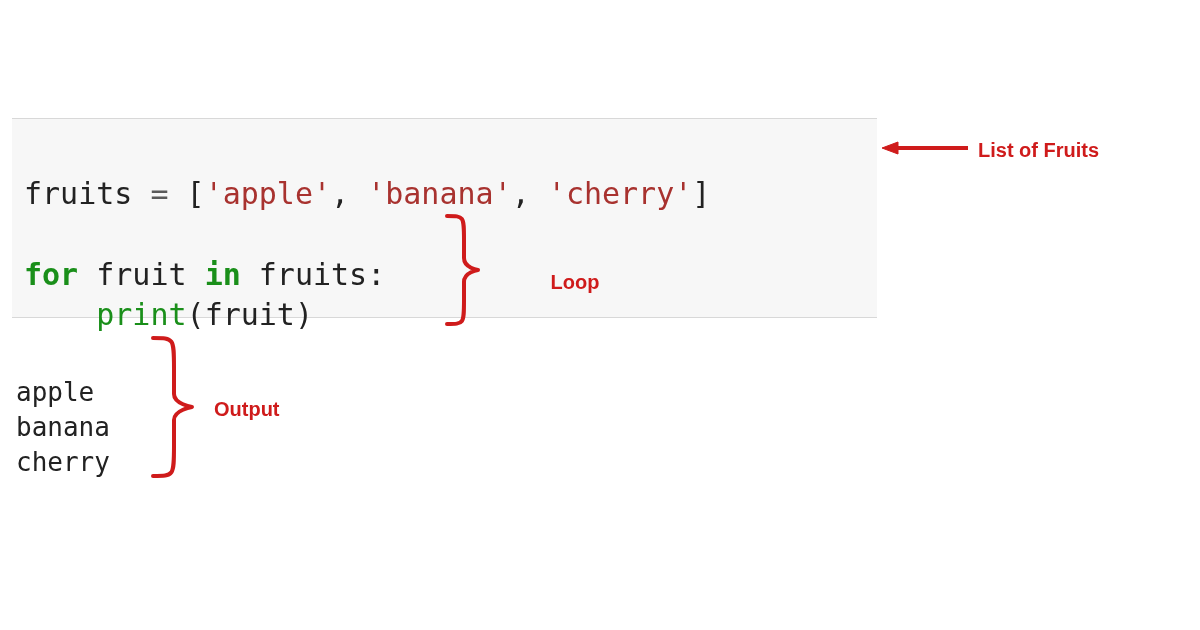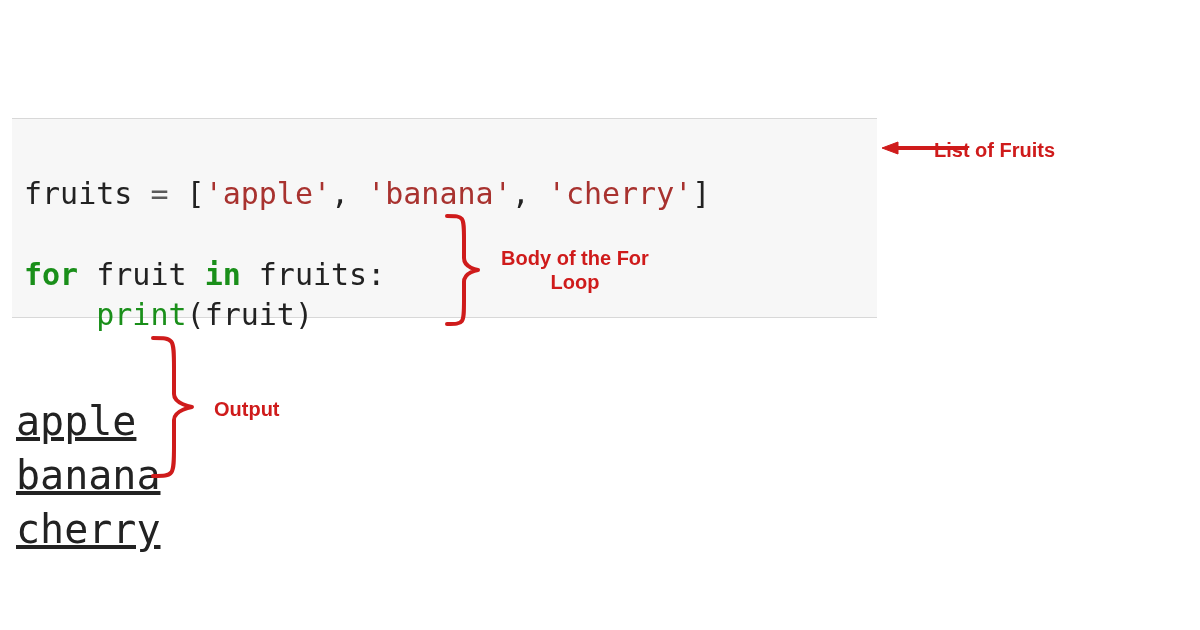--- a/index.html
+++ b/index.html
@@ -30,26 +30,25 @@
   .tk-op   { color: #5a5a5a; }
   .tk-punc { color: #222; }
   .tk-str  { color: #a8322f; }   
   .tk-kw   { color: #1a8f1a; font-weight: 700; } 
   .tk-fn   { color: #1a8f1a; }   
 
   .output-box {
     position: absolute;
     left: 16px;
     top: 340px;
-    font-size: 40px;
+    font-size: 26px;
     line-height: 1.35;
     white-space: pre;
     color: #222;
     font-family: "DejaVu Sans Mono","Menlo","Consolas",monospace;
-    text-decoration: underline;
   }
 
   .ann {
     position: absolute;
     color: #cf1b1b;
     font-family: Arial, Helvetica, sans-serif;
     font-weight: 700;
     font-size: 20px;
     line-height: 1.2;
   }
@@ -82,26 +81,26 @@
 <div class="output-box">
 <span>apple</span>
 <span>banana</span>
 <span>cherry</span>
 </div>
 
 <svg class="arrow" style="left:880px; top:138px;" width="90" height="20" viewBox="0 0 90 20">
   <line x1="88" y1="10" x2="14" y2="10" stroke-width="4"></line>
   <polygon points="2,10 18,4 18,16"></polygon>
 </svg>
-<div class="ann" style="left:934px; top:138px;">List of Fruits</div>
+<div class="ann" style="left:978px; top:138px;">List of Fruits</div>
 
 <svg class="brace" style="left:442px; top:210px;" width="40" height="120" viewBox="0 0 40 120">
   <path d="M5 6 C22 6 22 6 22 30 L22 48 C22 58 36 60 36 60 C36 60 22 62 22 72 L22 90 C22 114 22 114 5 114"></path>
 </svg>
 <div class="ann ann-center" style="left:490px; top:246px; width:170px;">
-  <span>Body of the For</span><br>
+  <br>
   <span>Loop</span>
 </div>
 
 <svg class="brace" style="left:148px; top:332px;" width="48" height="150" viewBox="0 0 48 150">
   <path d="M5 6 C26 6 26 6 26 36 L26 62 C26 72 44 75 44 75 C44 75 26 78 26 88 L26 114 C26 144 26 144 5 144"></path>
 </svg>
 <div class="ann" style="left:214px; top:397px;text-align:center;">Output</div>
 
 </body></html>

